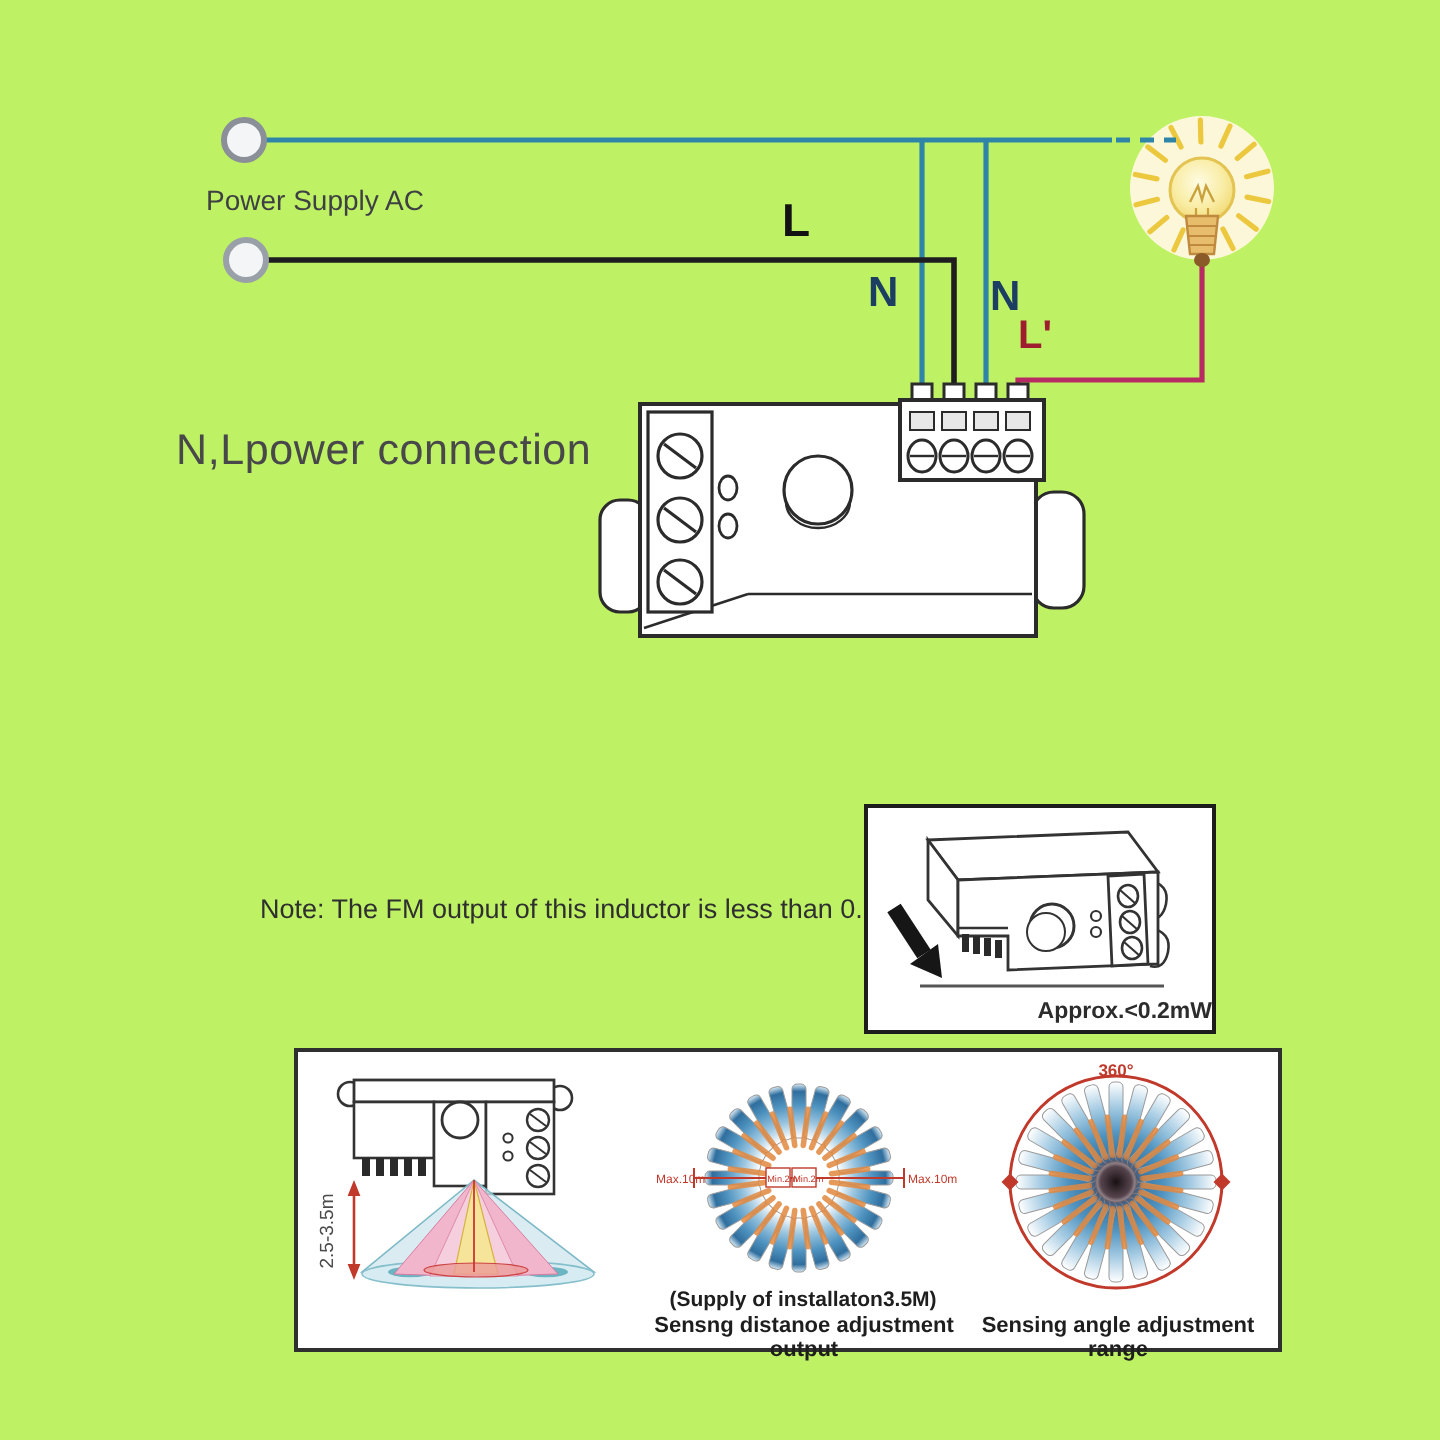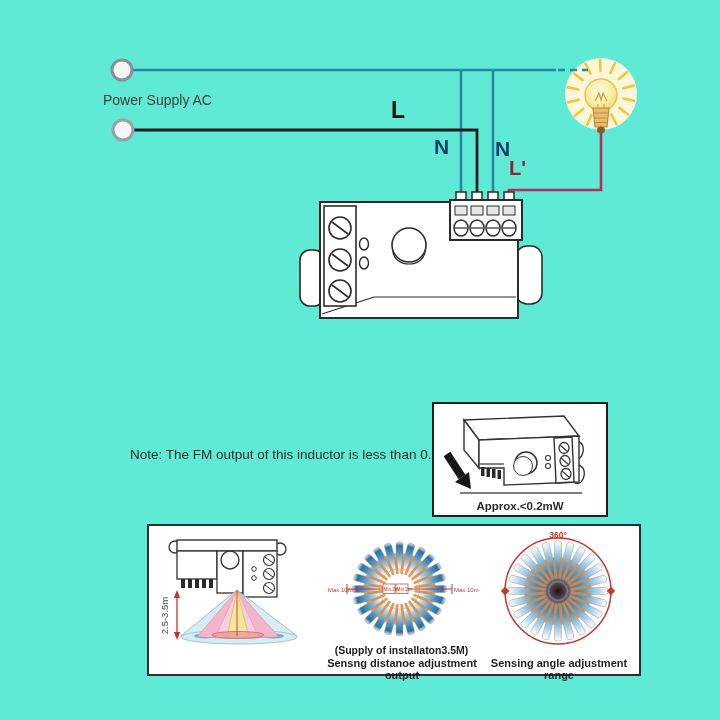--- a/index.html
+++ b/index.html
@@ -1,16 +1,16 @@
 <!DOCTYPE html>
 <html><head>
 <meta charset="utf-8">
 <style>
   html,body{margin:0;padding:0;background:#fff;}
-  #canvas{position:relative;width:720px;height:720px;background:#5eead4;overflow:hidden;
+  #canvas{position:relative;width:720px;height:720px;background:#bef264;overflow:hidden;
           font-family:"Liberation Sans",sans-serif;}
   .abs{position:absolute;}
   .lbl{color:#3f4043;}
   .wirelabel{font-weight:bold;}
   .navy{color:#1c3e63;}
   .dred{color:#9e1d2f;}
   .conn-note{font-size:21.5px;color:#48484a;letter-spacing:.3px;}
   .fm-note{font-size:13.5px;color:#2f2f30;}
   .box{border:2px solid #1d1d1d;background:#fff;}
   .bigbox{border:2.5px solid #2f2f2f;background:#fff;}
@@ -109,20 +109,21 @@
           <path d="M503,228 H515" stroke-width="1.2"></path>
       </g>
     </g>
   </svg>
 
   <div class="abs lbl" style="left:103px;top:92px;font-size:14px">Power Supply AC</div>
   <div class="abs wirelabel" style="left:391px;top:97px;font-size:23px;color:#121214">L</div>
   <div class="abs wirelabel navy" style="left:434px;top:135px;font-size:21px">N</div>
   <div class="abs wirelabel navy" style="left:495px;top:137px;font-size:21px">N</div>
   <div class="abs wirelabel dred" style="left:509px;top:157px;font-size:20px">L'</div>
+  <div class="abs conn-note" style="left:88px;top:213px">N,Lpower connection</div>
 
   <div class="abs fm-note" style="left:130px;top:447px">Note: The FM output of this inductor is less than 0.2mW</div>
 
   <div class="abs box" style="left:432px;top:402px;width:172px;height:111px">
     <svg class="abs" style="left:0;top:2" width="168" height="90" viewBox="0 0 168 90">
       <g stroke="#333" fill="#fff">
         <path d="M140,34 q11,2 9,12 q-2,9 -9,7" stroke-width="1.3" fill="none"></path>
         <path d="M141,58 q11,2 9,12 q-2,9 -9,7" stroke-width="1.3" fill="none"></path>
         <polygon points="30,14 130,10 145,30 45,34" stroke-width="1.4"></polygon>
         <polygon points="30,14 45,34 45,62 30,44" stroke-width="1.4"></polygon>
@@ -145,21 +146,21 @@
           <rect x="52.5" y="62" width="3.5" height="9"></rect>
         <rect x="58" y="63" width="3.5" height="9"></rect>
           <rect x="63.5" y="64" width="3.5" height="9"></rect>
       </g>
       <g>
         <path d="M13,48 L28,71" stroke="#161616" stroke-width="8"></path>
         <polygon points="21,76 37,83 35,66" fill="#161616"></polygon>
       </g>
       <path d="M26,87 H148" stroke="#555" stroke-width="1.6"></path>
     </svg>
-    <div class="abs" style="left:0;bottom:3px;width:100%;text-align:center;font-size:11.5px;color:#2c2c2c;font-weight:bold">Approx.&lt;0.2mW</div>
+    <div class="abs" style="left:0;bottom:3px;width:100%;text-align:right;font-size:11.5px;color:#2c2c2c;font-weight:bold">Approx.&lt;0.2mW</div>
   </div>
 
   <div class="abs bigbox" style="left:147px;top:524px;width:490px;height:148px">
 
     <svg class="abs" style="left:8px;top:6px" width="162" height="118" viewBox="0 0 162 118">
       <g stroke="#333" fill="#fff">
         <circle cx="18" cy="15" r="6" stroke-width="1.3"></circle>
         <circle cx="123" cy="17" r="6" stroke-width="1.3"></circle>
         <rect x="20" y="8" width="100" height="11" stroke-width="1.4"></rect>
         <rect x="20" y="19" width="40" height="28" stroke-width="1.3"></rect>

